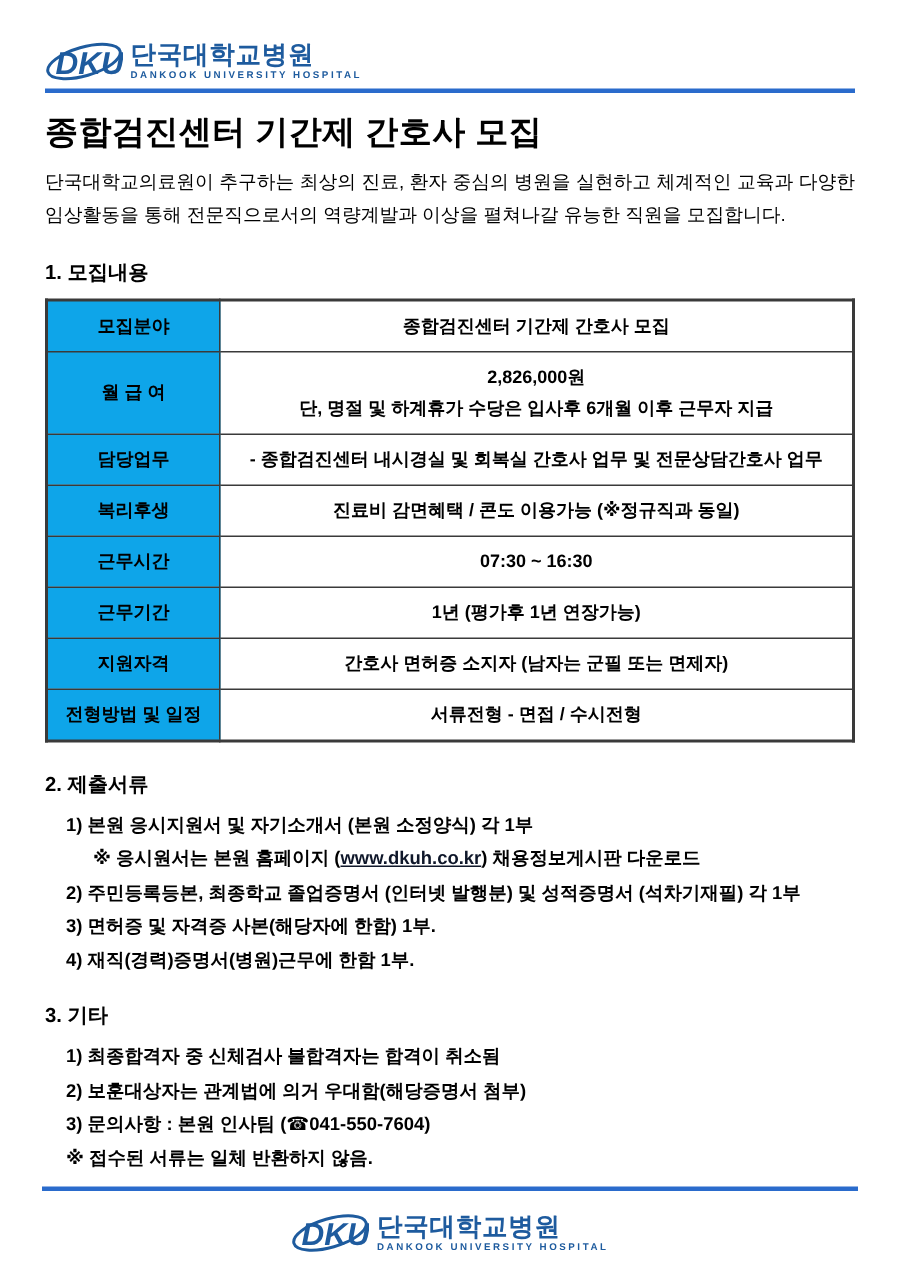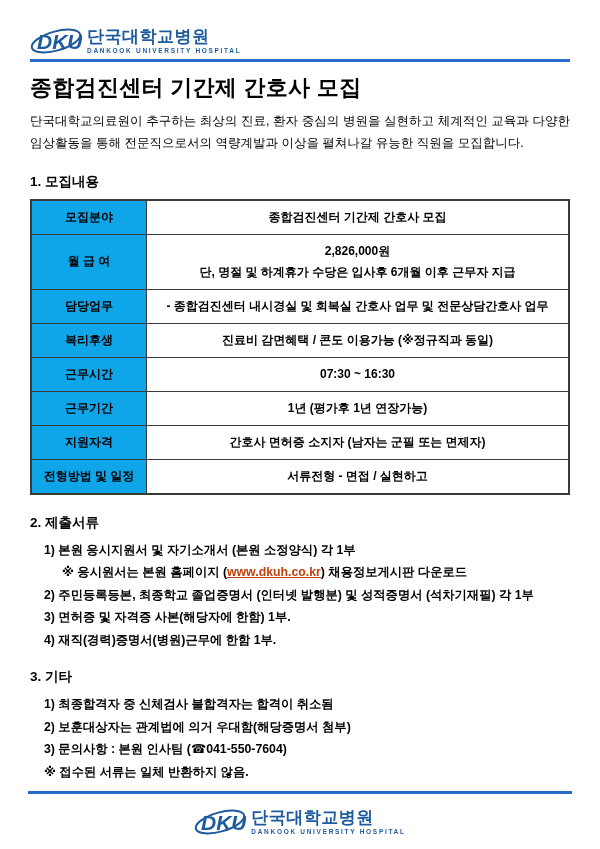--- a/index.html
+++ b/index.html
@@ -27,21 +27,21 @@
     border:1px solid #3a3a3a; font-size:12px; text-align:center;
     padding:8px 6px; vertical-align:middle;
   }
   table.recruit th { background:#0ea5e9; width:102px; font-weight:700; color:#000; }
   table.recruit td { font-weight:600; color:#000; }
   .cell-line + .cell-line { margin-top:4px; }
   
   .list { font-size:12.3px; font-weight:600; line-height:1.5; color:#000; }
   .list-item { margin:4px 0 4px 14px; }
   .list-item.indent { margin-left:32px; }
-  .link { color:#c2410c; text-decoration:underline; font-weight:700; }
+  .link { color:#0f172a; text-decoration:underline; font-weight:700; }
   .email { color:#2222cc; text-decoration:none; font-weight:700; }
   
   footer { position:absolute; left:0; right:0; bottom:0; height:58px; }
   .footer-rule { margin:0 28px; }
   .footer-logo { display:flex; justify-content:center; margin-top:13px; }
 </style>
 </head>
 <body>
 
 <div class="page">
@@ -107,21 +107,21 @@
         </tr>
         <tr>
           <th>지원자격</th>
           <td>
               <div class="cell-line">간호사 면허증 소지자 (남자는 군필 또는 면제자)</div>
             </td>
         </tr>
         <tr>
           <th>전형방법 및 일정</th>
           <td>
-              <div class="cell-line">서류전형 - 면접  /  실현하고</div>
+              <div class="cell-line">서류전형 - 면접  /  수시전형</div>
             </td>
         </tr>
       </tbody>
     </table>
   </section>
 
   <section class="list">
     <h2 class="section-heading">2. 제출서류</h2>
     <div class="list-item">1) 본원 응시지원서 및 자기소개서 (본원 소정양식) 각 1부</div>
     <div class="list-item indent">

